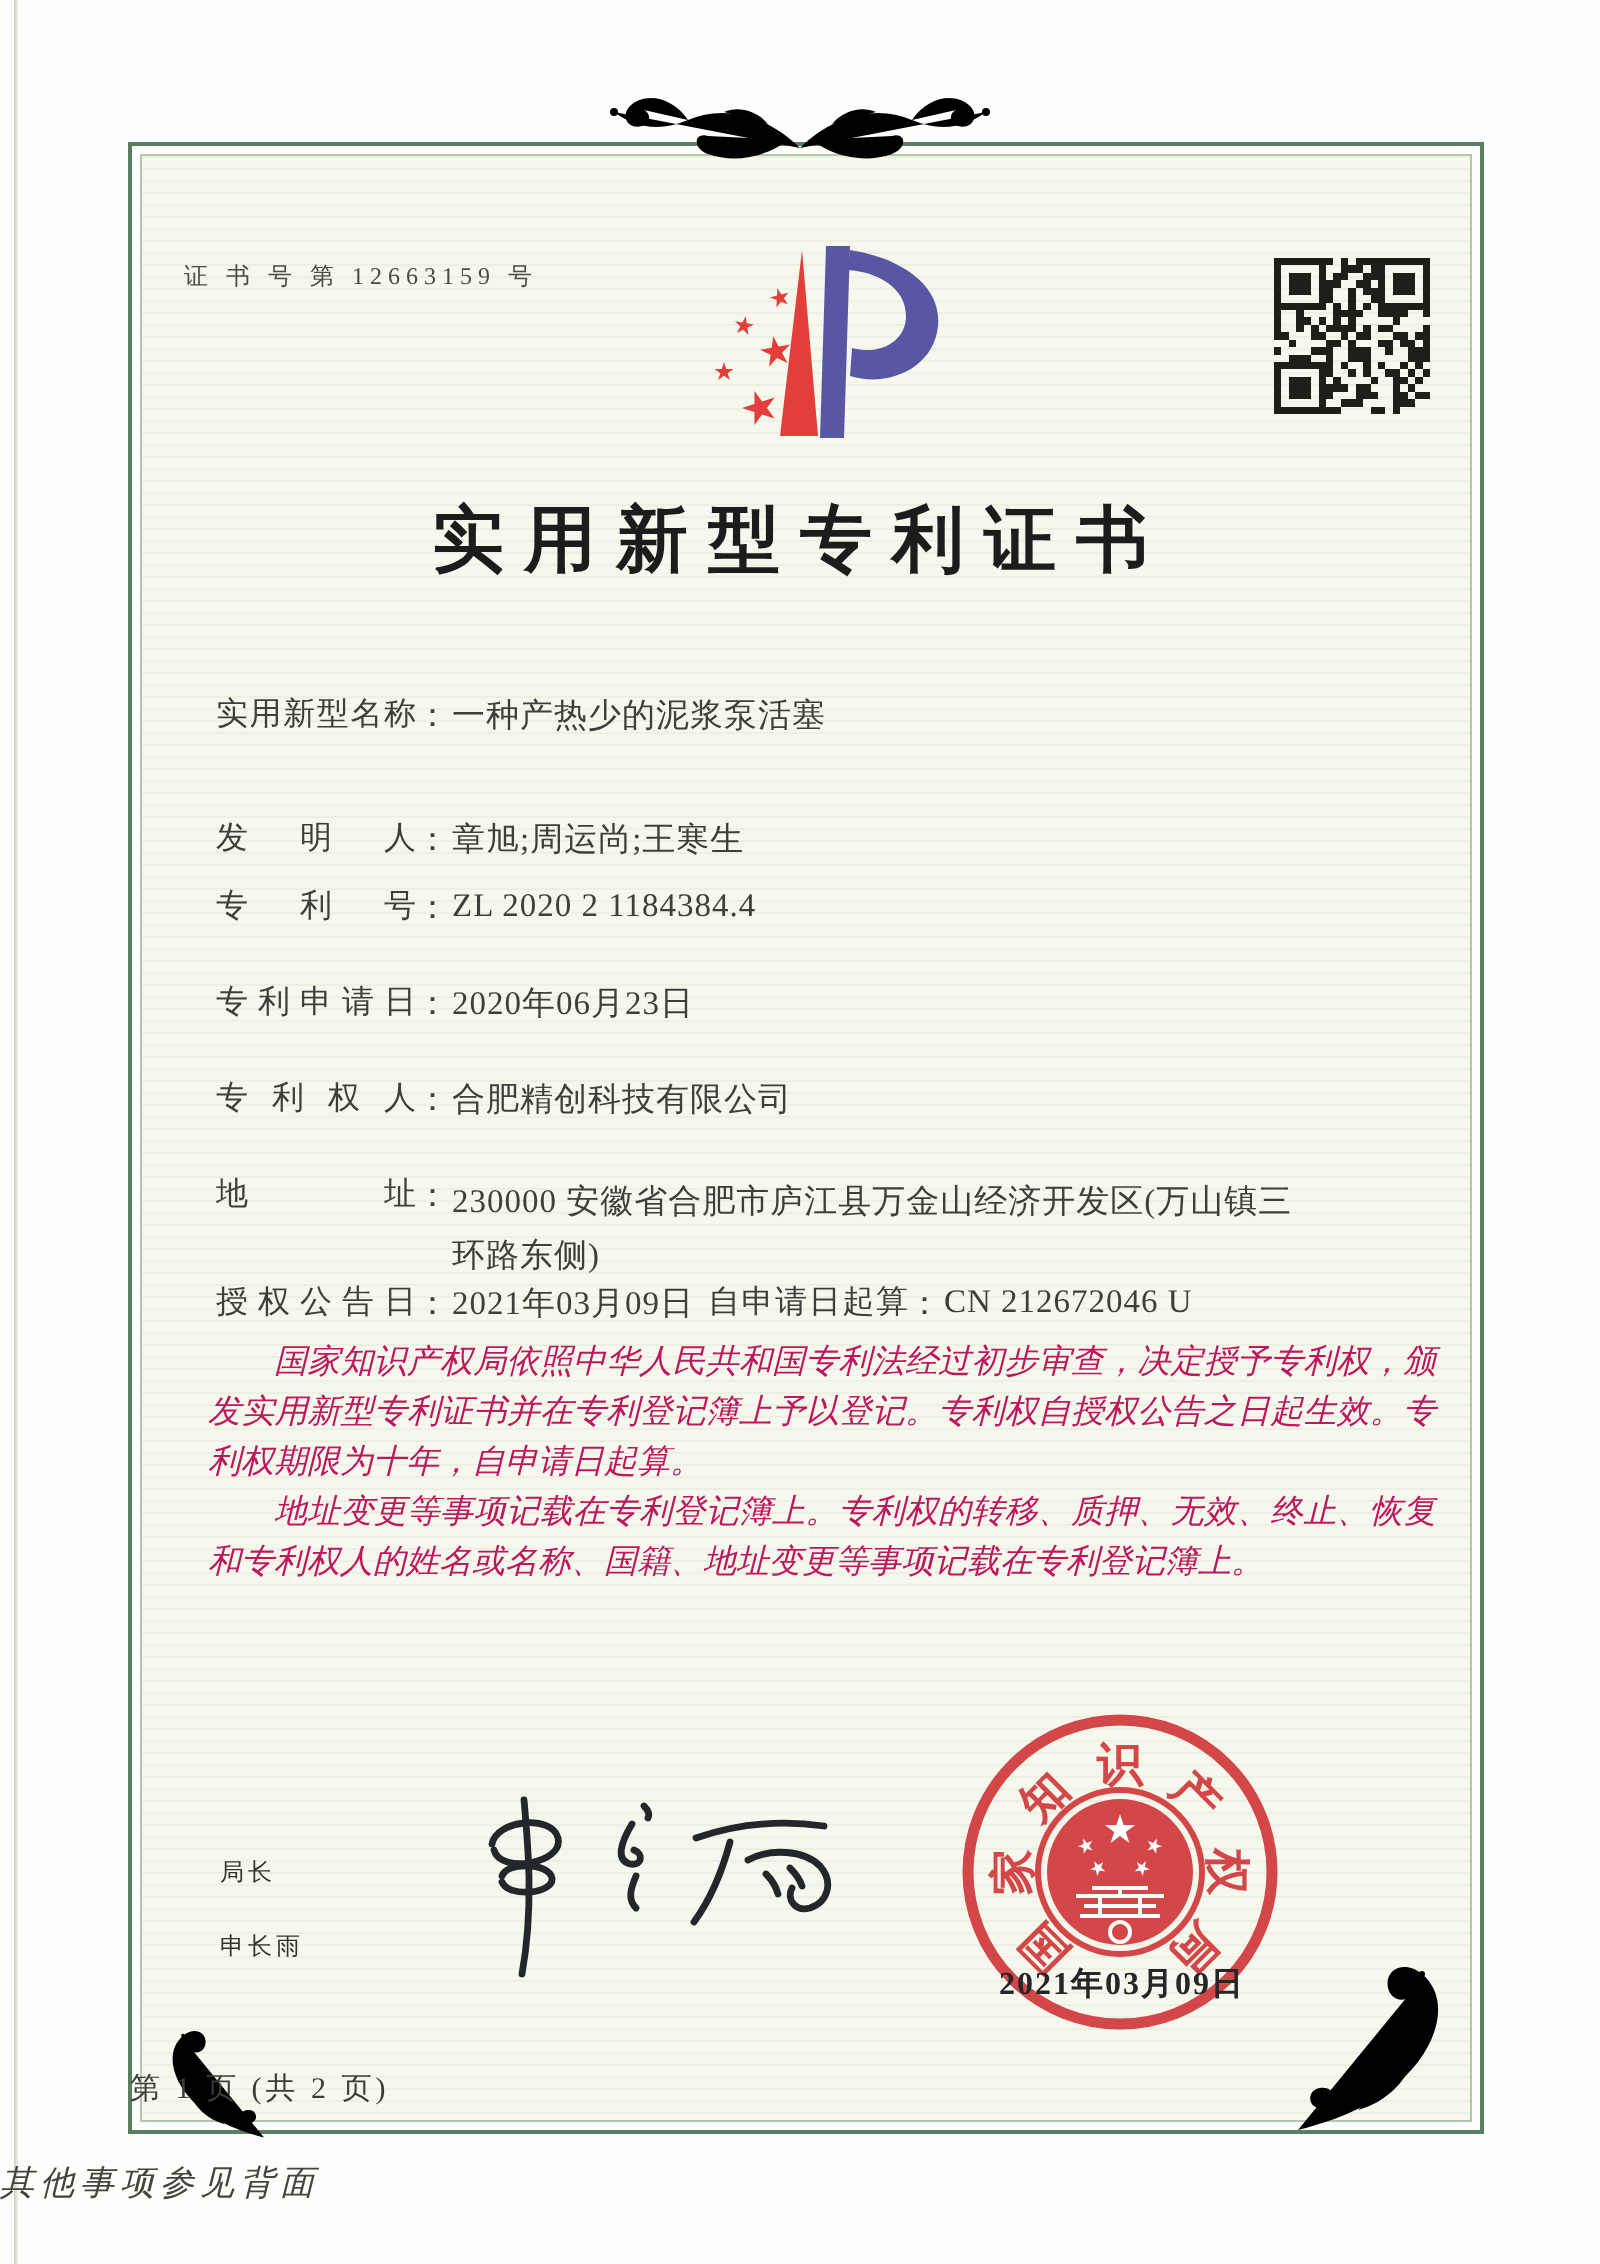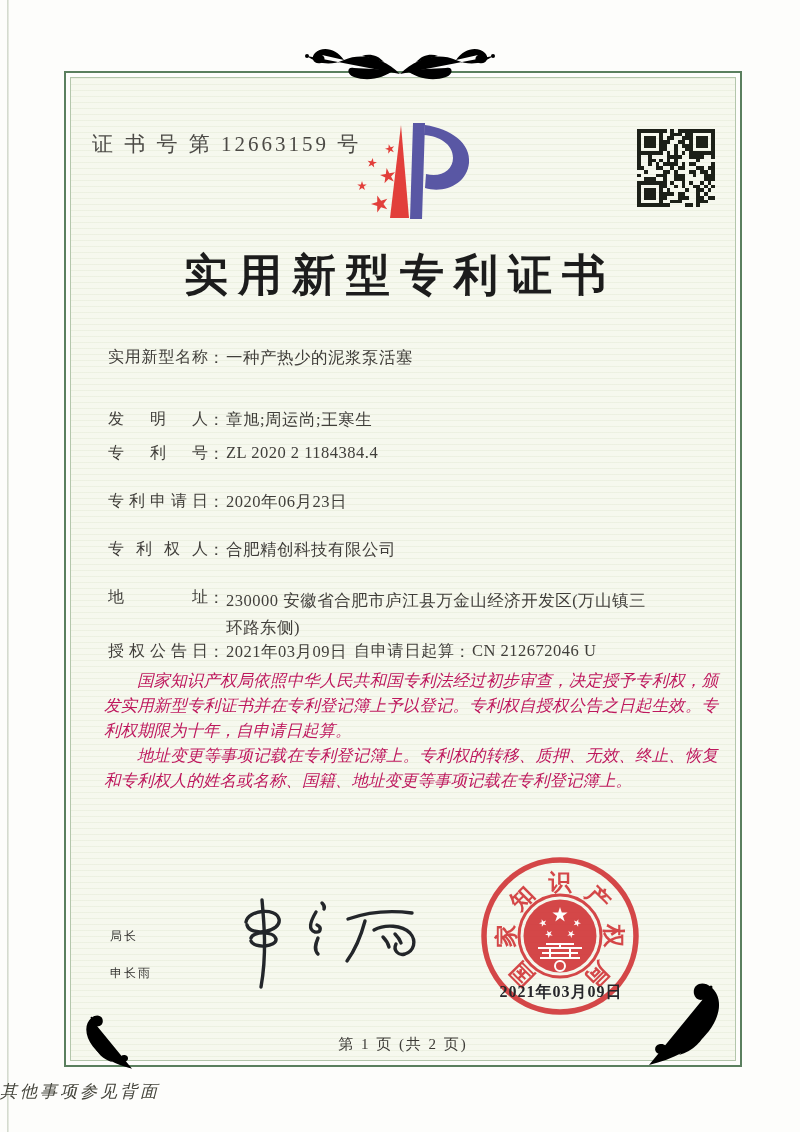--- a/index.html
+++ b/index.html
@@ -8,45 +8,45 @@
         font-family:"Liberation Serif","DejaVu Serif",serif;color:#3a3a38}
   .page-edge{position:absolute;left:7px;top:0;width:2px;height:100%;
         background:linear-gradient(90deg,#ccd3c6,#edf0e8)}
   .frame-outer{position:absolute;left:64px;top:71px;width:678px;height:996px;
         border:2.5px solid #5a7f5e}
   .frame-inner{position:absolute;left:70px;top:77px;width:666px;height:984px;
         border:1px solid #b3c6ab;
         background:#f6f8ee repeating-linear-gradient(180deg,rgba(150,175,115,.10) 0 1px,rgba(255,255,255,0) 1px 6px)}
   .orn{position:absolute;pointer-events:none}
   .flip{transform:scaleX(-1)}
-  .cert-no{position:absolute;left:92px;top:130px;font-size:21px;letter-spacing:3px;color:#4c4a46;white-space:nowrap}
+  .cert-no{position:absolute;left:92px;top:130px;font-size:12px;letter-spacing:3px;color:#4c4a46;white-space:nowrap}
   .logo{position:absolute;left:338px;top:113px}
   .qr{position:absolute;left:637px;top:129px;width:78px;height:78px}
   .title{position:absolute;left:0;top:246px;width:100%;text-align:center;
-        font-size:44px;font-weight:bold;letter-spacing:10px;color:#1c1c1c;white-space:nowrap}
+        font-size:36px;font-weight:bold;letter-spacing:10px;color:#1c1c1c;white-space:nowrap}
   .fields{position:absolute;left:108px;top:347px;width:606px;font-size:16.5px;color:#403e3a}
   .frow{position:absolute;left:0;display:flex;align-items:flex-start;white-space:nowrap}
   .r0{top:0}.r1{top:62px}.r2{top:96px}.r3{top:144px}.r4{top:192px}.r5{top:240px}.r6{top:294px}
   .f-label{display:inline-block;width:100px;font-size:16px;text-align:justify;text-align-last:justify;flex:none}
   .f-colon{display:inline-block;width:18px;flex:none}
   .f-value{letter-spacing:.5px}
   .addr{max-width:424px;line-height:27px;white-space:normal}
   .v-date{width:128px;flex:none}
   .paras{position:absolute;left:104px;top:668px;width:614px;font-size:16.5px;line-height:25px;
         font-style:italic;color:#be185d;text-align:justify}
   .paras p{text-indent:33px}
   .signer{position:absolute;left:110px;top:918px;font-size:12px;color:#33322f;letter-spacing:2px}
   .signer span{display:block;line-height:37px}
   .sig-svg{position:absolute;left:222px;top:888px;z-index:2}
   .sig-svg path{stroke:#23262a;stroke-width:3.4;fill:none;stroke-linecap:round;stroke-linejoin:round}
   .seal-svg{position:absolute;left:476px;top:852px;opacity:.93;z-index:2}
   .ring-ch{font-family:"Liberation Serif","DejaVu Serif",serif;font-weight:bold;font-size:23px;fill:#d23a3c}
   .seal-date{position:absolute;left:478px;top:982px;width:166px;text-align:center;font-size:16px;
         font-weight:bold;color:#26262a;letter-spacing:1px;z-index:3;white-space:nowrap}
-  .page-num{position:absolute;left:65px;top:1035px;width:676px;text-align:center;font-size:15px;
+  .page-num{position:absolute;left:65px;top:1035px;width:676px;font-size:15px;
         color:#3d3b37;letter-spacing:2px}
   .back-note{position:absolute;left:0;top:1080px;width:100%;text-align:left;font-size:17px;
         font-style:italic;color:#45453c;letter-spacing:3px}
 </style>
 </head>
 <body>
 
 <div class="page">
 
   <div class="page-edge"></div>

